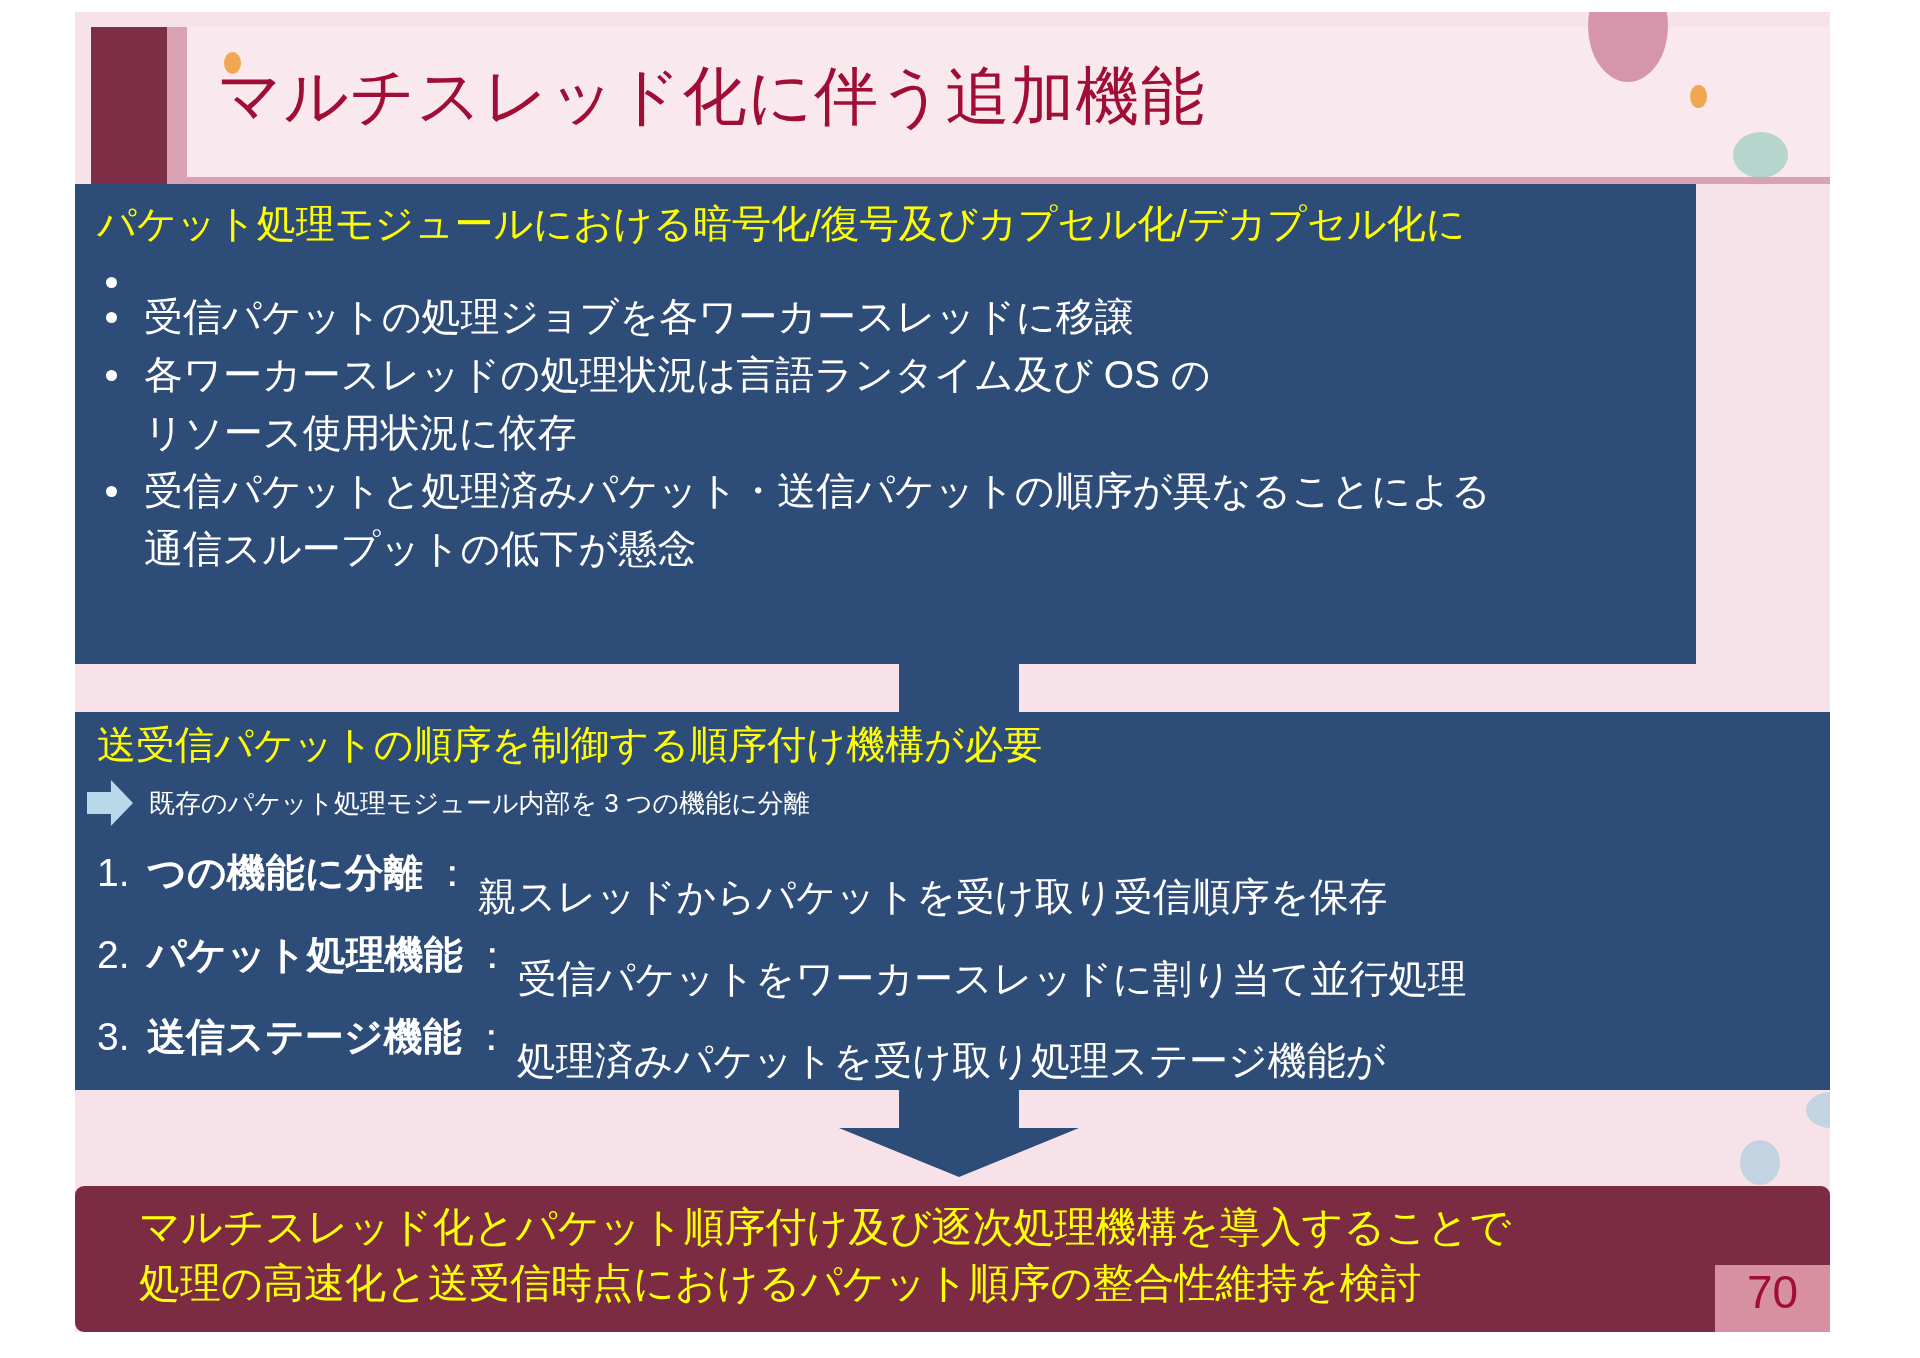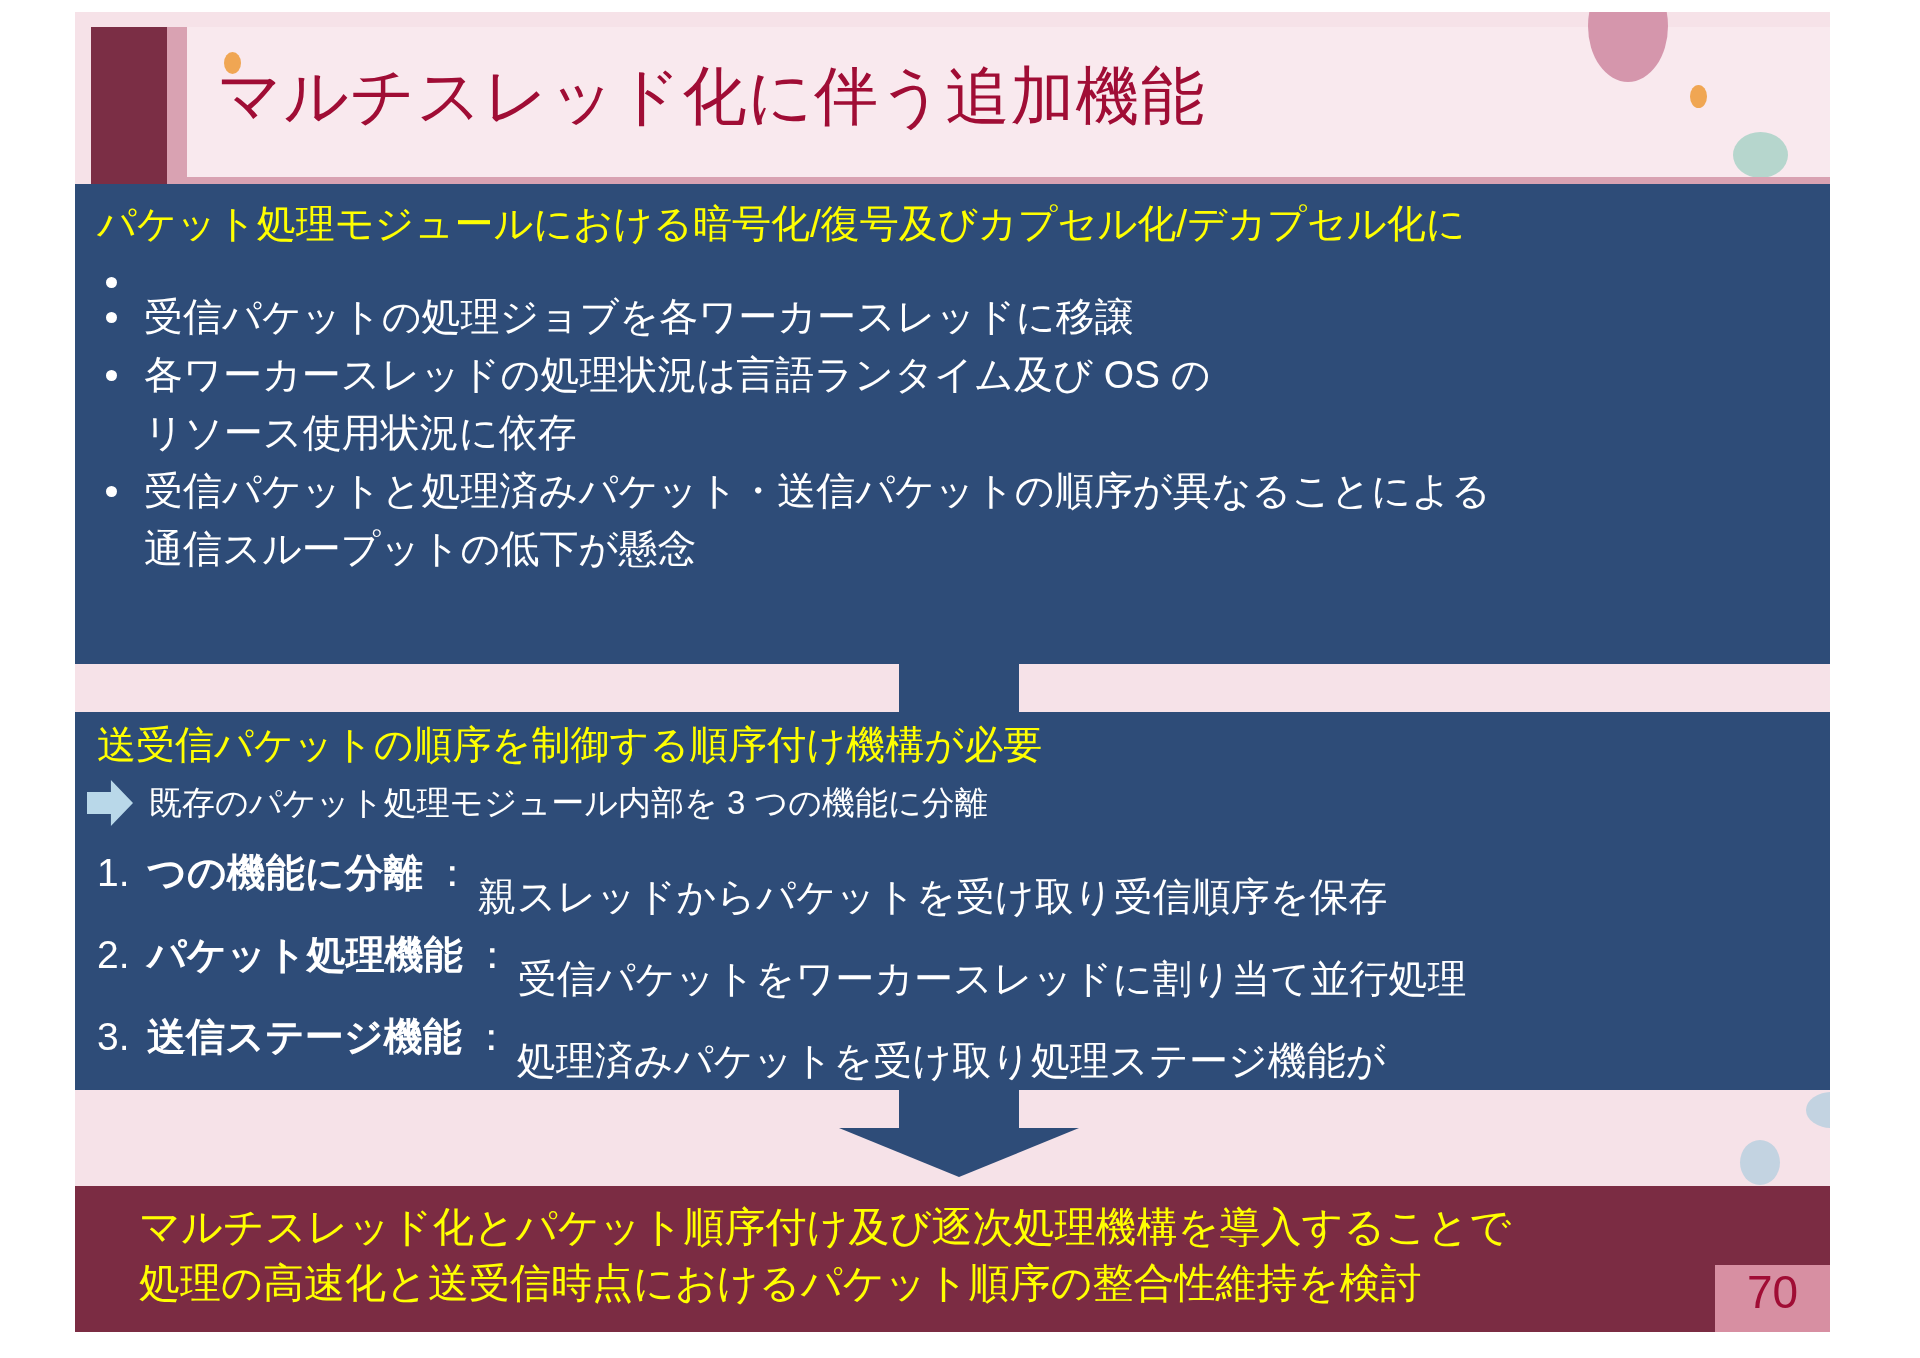--- a/index.html
+++ b/index.html
@@ -14,46 +14,46 @@
   .title{position:absolute;left:134px;top:36px;font-size:64px;line-height:96px;
     color:#a00d35;white-space:nowrap;letter-spacing:1px;margin-left:8px;}
   .dot-orange-title{position:absolute;left:149px;top:40px;width:17px;height:22px;
     border-radius:50%;background:#f0a653;}
   .semi-pink{position:absolute;left:1513px;top:-42px;width:80px;height:112px;border-radius:50%;background:#d596ac;}
   .dot-orange-tr{position:absolute;left:1615px;top:73px;width:17px;height:23px;border-radius:50%;background:#f0a653;}
   .ell-teal{position:absolute;left:1658px;top:120px;width:55px;height:46px;border-radius:50%;background:#b6d6cd;}
   .ell-blue1{position:absolute;left:1731px;top:1080px;width:52px;height:36px;border-radius:50%;background:#c3d3e1;}
   .ell-blue2{position:absolute;left:1665px;top:1128px;width:40px;height:45px;border-radius:50%;background:#c3d3e1;}
   
-  .box1{position:absolute;left:0;top:172px;width:1755px;height:480px;background:#2e4c78;
+  .box1{position:absolute;left:0;top:172px;width:1621px;height:480px;background:#2e4c78;
     box-sizing:border-box;padding:11px 16px 0 22px;}
   .box2{position:absolute;left:0;top:700px;width:1755px;height:378px;background:#2e4c78;
     box-sizing:border-box;padding:4px 16px 0 22px;}
   .yline{color:#ffff00;font-size:39px;line-height:58px;white-space:nowrap;}
   .bullet{display:flex;color:#ffffff;font-size:39px;line-height:58px;}
   .dotcell{flex:0 0 47px;padding-left:9px;box-sizing:border-box;}
   .dotc{display:block;width:11px;height:11px;border-radius:50%;background:#ffffff;margin-top:24px;}
   .btext span{display:block;white-space:nowrap;}
-  .branchrow{display:flex;color:#ffffff;font-size:33px;line-height:58px;align-items:center;}
+  .branchrow{display:flex;color:#ffffff;font-size:26px;line-height:58px;align-items:center;}
   .branch-arrow{flex:0 0 46px;width:46px;height:46px;margin:0 16px 0 -10px;background:#b9d8e9;
     clip-path:polygon(0% 26%,52% 26%,52% 0%,100% 50%,52% 100%,52% 74%,0% 74%);}
   .olist{margin-top:12px;}
   .oli{display:flex;color:#ffffff;font-size:39px;line-height:58px;}
   .num{flex:0 0 50px;white-space:nowrap;}
   .term{font-weight:700;white-space:nowrap;}
   .colon{padding:0 6px 0 10px;white-space:nowrap;}
   .desc span{display:block;white-space:nowrap;margin-top:24px;}
   
   .stem1{position:absolute;left:824px;top:650px;width:120px;height:52px;background:#2e4c78;}
   .stem2{position:absolute;left:824px;top:1076px;width:120px;height:41px;background:#2e4c78;}
   .head2{position:absolute;left:764px;top:1116px;width:240px;height:49px;background:#2e4c78;
     clip-path:polygon(0 0,100% 0,50% 100%);}
   
   .concl{position:absolute;left:0;top:1174px;width:1755px;height:146px;background:#7b2c43;
-    box-sizing:border-box;padding:13px 0 0 64px;}
+    box-sizing:border-box;padding:13px 0 0 64px;border-radius:9px;}
   .cline{color:#ffff00;font-size:41px;line-height:56px;white-space:nowrap;}
   .badge{position:absolute;left:1640px;top:1253px;width:115px;height:67px;background:#d78fa2;
     display:flex;align-items:flex-start;justify-content:center;color:#a00d35;font-size:46px;}
 </style>
 </head>
 <body>
 
 <div class="slide">
 
   <div class="hdr-band"></div>

